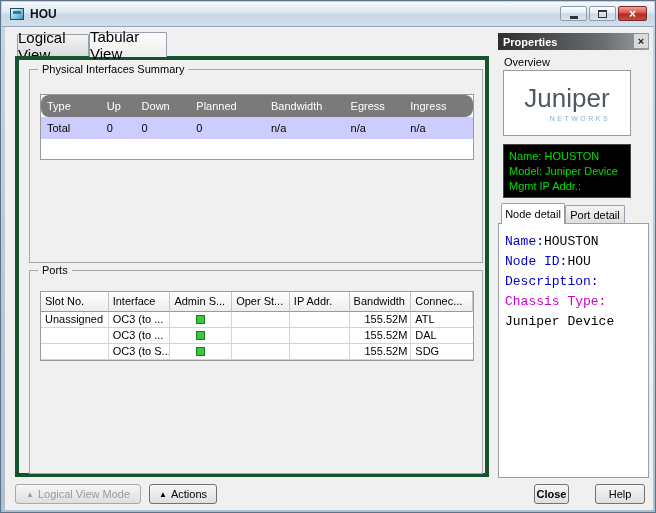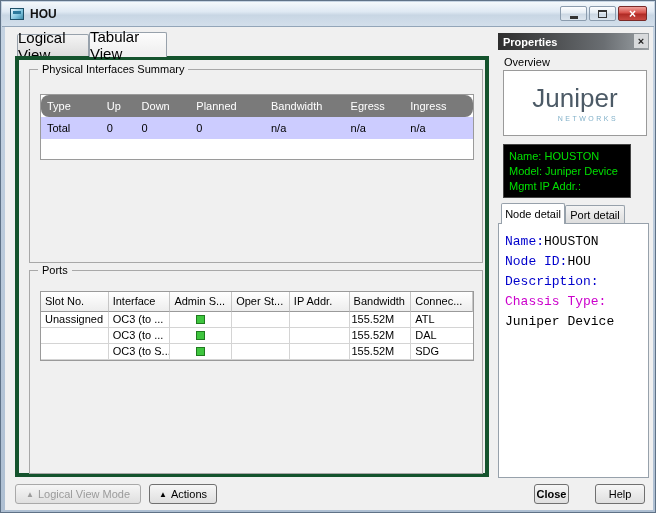--- a/index.html
+++ b/index.html
@@ -56,33 +56,33 @@
   .prow { display:flex; }
   .prow > div { height:16px; line-height:15px; padding-left:4px; overflow:hidden; white-space:nowrap;
     border-right:1px solid #d4d4d4; border-bottom:1px solid #d4d4d4; }
   .prow > div:last-child { border-right:none; }
   .prow > div:nth-child(1){width:68px} .prow > div:nth-child(2){width:62px}
   .prow > div:nth-child(3){width:62px} .prow > div:nth-child(4){width:58px}
   .prow > div:nth-child(5){width:60px} .prow > div:nth-child(6){width:62px}
   .prow > div:nth-child(7){width:62px}
   .prow.head > div { height:20px; line-height:19px; background:linear-gradient(#ffffff,#ededed);
     border-right:1px solid #c6c6c6; border-bottom:1px solid #9a9a9a; }
-  .prow .num { text-align:right; padding-right:16px; padding-left:0; }
+  .prow .num { text-align:right; padding-right:3px; padding-left:0; }
   .prow .ledc { display:flex; align-items:center; justify-content:center; padding:0; }
   .led { width:9px; height:9px; background:#3ec53e; border:1px solid #1f7a1f; }
 
   
   .props { position:absolute; left:493px; top:6px; width:151px; height:445px; }
   .ptitle { position:absolute; left:0; top:0; width:151px; height:17px;
     background:linear-gradient(90deg,#2e2e2e,#6a6e72 70%,#9ba1a5); color:#fff; font-weight:bold;
     display:flex; align-items:center; padding-left:5px; }
   .pclose { position:absolute; right:1px; top:1px; width:14px; height:14px; background:#d8dadc;
     color:#222; font-weight:bold; font-size:11px; display:flex; align-items:center; justify-content:center; }
   .overview { position:absolute; left:6px; top:23px; }
-  .logo-box { position:absolute; left:5px; top:37px; width:144px; height:66px; background:#fff; border:1px solid #9a9a9a; }
+  .logo-box { position:absolute; left:5px; top:37px; width:128px; height:66px; background:#fff; border:1px solid #9a9a9a; }
   .logo-word { text-align:center; margin-top:12px; font-size:26px; color:#4c5a66; letter-spacing:0; }
   .logo-sub { text-align:center; padding-left:26px; font-size:7px; letter-spacing:2.5px; color:#82b1c9; margin-top:1px; }
   .black-box { position:absolute; left:5px; top:111px; width:128px; height:54px; background:#000; border:1px solid #444;
     color:#00e000; font-size:11px; line-height:15px; padding:4px 5px; overflow:hidden; white-space:nowrap; }
   .ptab { position:absolute; border:1px solid #97a1ab; border-bottom:none; border-radius:2px 2px 0 0;
     display:flex; align-items:center; justify-content:center; font-size:11px; }
   #ptab-node { left:3px; top:170px; width:64px; height:21px; background:#fff; z-index:3; }
   #ptab-port { left:67px; top:172px; width:60px; height:19px; background:linear-gradient(#f4f4f4,#dcdcdc); }
   .detail-panel { position:absolute; left:0; top:190px; width:151px; height:255px; background:#fff; border:1px solid #97a1ab;
     padding:8px 6px; font-family:Liberation Mono, monospace; font-size:13px; line-height:20px; }

